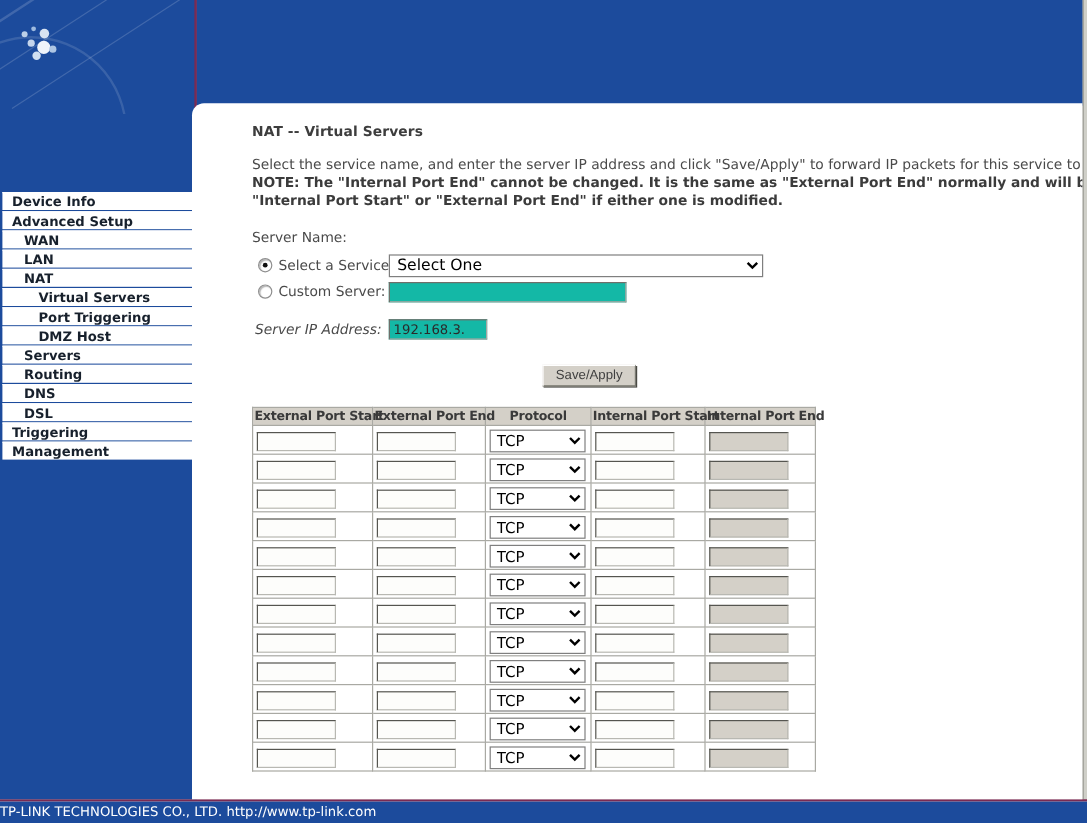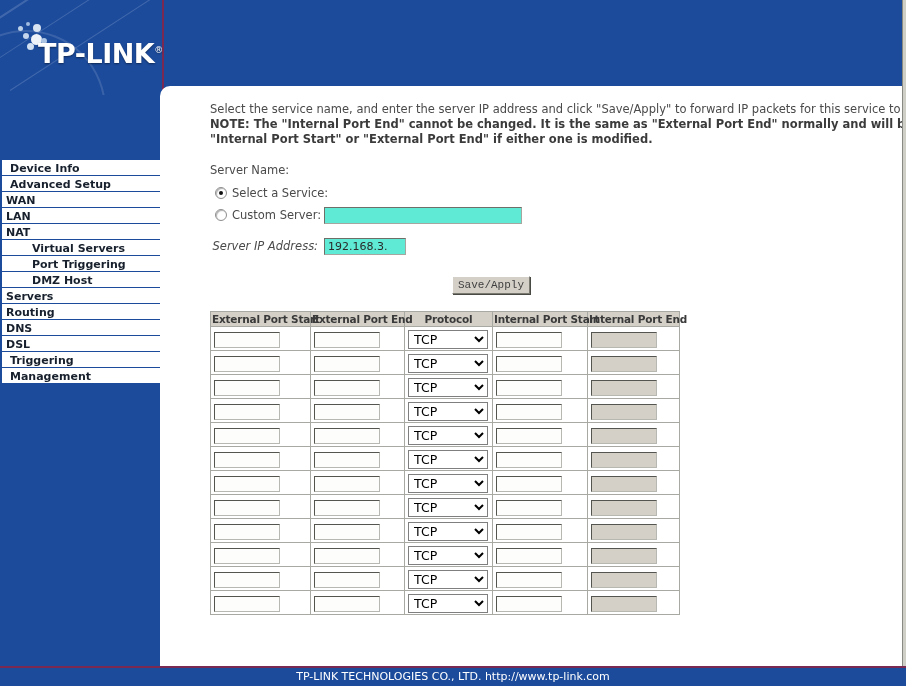--- a/index.html
+++ b/index.html
@@ -113,21 +113,21 @@
     font-size: 11px;
     font-weight: bold;
     margin-bottom: 1px;
     border-top: 1px solid #ffffff;
     white-space: nowrap;
     overflow: hidden;
     font-family: "DejaVu Sans", "Liberation Sans", sans-serif;
     cursor: pointer;
   }
   .menu-item.lvl0 { padding-left: 8px; }
-  .menu-item.lvl1 { padding-left: 4px; }
+  .menu-item.lvl1 { padding-left: 18px; }
   .menu-item.lvl2 { padding-left: 30px; }
 
   
   #banner {
     position: absolute;
     left: 164px; top: 0;
     width: 738px; height: 88px;
     background: #1c4b9c;
     z-index: 1;
   }
@@ -229,41 +229,41 @@
     border: 1px solid #7f7f7f;
     background: #ffffff;
     padding: 0 2px;
   }
 
   input.text-field {
     height: 17px;
     font-size: 11px;
     font-family: "DejaVu Sans", "Liberation Sans", sans-serif;
     color: #2a2a2a;
-    background: #5eead4;
+    background: #14b8a6;
     border: 1px solid #a6a6a0;
     border-top-color: #6f6f6a;
     border-left-color: #6f6f6a;
     padding: 0 3px;
   }
   #custom-server-input { width: 198px; }
   #server-ip-input { width: 82px; }
 
   #ip-row { margin-top: 9px; }
   #ip-row .field-label { width: 114px; font-style: italic; }
 
   
   .btn-save {
     display: block;
     width: 78px;
     height: 18px;
     line-height: 16px;
     text-align: center;
     font-size: 11px;
-    font-family: Liberation Mono, monospace;
+    font-family: Liberation Sans, sans-serif;
     color: #3f3f3f;
     background: #d4d0c8;
     border: 1px solid #ffffff;
     border-right-color: #7a7a72;
     border-bottom-color: #7a7a72;
     box-shadow: 1px 1px 0 #4a4a44;
     cursor: pointer;
     padding: 0;
   }
   #save-top-wrap {
@@ -334,21 +334,20 @@
     width: 906px; height: 2px;
     background: #7a2a52;
   }
   #footer {
     position: absolute;
     left: 0; top: 668px;
     width: 906px; height: 18px;
     background: #1c4b9c;
     color: #ffffff;
     font-size: 11px;
-    text-align: center;
     line-height: 18px;
     white-space: nowrap;
     font-family: "DejaVu Sans", "Liberation Sans", sans-serif;
   }
 </style>
 </head>
 <body>
 
 <div id="page">
 
@@ -366,21 +365,20 @@
     <div id="tp-dots">
       <i></i>
         <i></i>
         <i></i>
         <i></i>
         <i></i>
         <i></i>
         <i></i>
     </div>
 
-    <div id="tp-wordmark"><span>TP-LINK</span><sup>®</sup></div>
 
 
     <div id="menu">
         <div class="menu-item lvl0">Device Info</div>
         <div class="menu-item lvl0">Advanced Setup</div>
         <div class="menu-item lvl1">WAN</div>
         <div class="menu-item lvl1">LAN</div>
         <div class="menu-item lvl1">NAT</div>
         <div class="menu-item lvl2">Virtual Servers</div>
         <div class="menu-item lvl2">Port Triggering</div>
@@ -392,36 +390,38 @@
         <div class="menu-item lvl0">Triggering</div>
         <div class="menu-item lvl0">Management</div>
       </div>
   </div>
 
   <div id="right-strip"></div>
 
   <div id="content">
     <div id="content-inner">
 
+      <div id="page-title">NAT -- Virtual Servers</div>
 
       <div id="intro-block">
           <div class="intro-line">Select the service name, and enter the server IP address and click "Save/Apply" to forward IP packets for this service to the specified server.</div>
           <div class="intro-line b">NOTE: The "Internal Port End" cannot be changed. It is the same as "External Port End" normally and will be the same as the</div>
           <div class="intro-line b">"Internal Port Start" or "External Port End" if either one is modified.</div>
         </div>
 
       <div id="server-form">
 
         <div id="server-name-label">Server Name:</div>
 
         <div class="form-row">
           <div class="radio-cell">
             <div class="radio checked"></div>
           </div>
           <div class="field-label">Select a Service:</div>
+          <select class="service-select" id="service-select"><option>Select One</option></select>
         </div>
 
         <div class="form-row">
           <div class="radio-cell">
             <div class="radio"></div>
           </div>
           <div class="field-label">Custom Server:</div>
           <input class="text-field" id="custom-server-input" type="text" value="" style="">
         </div>
 

